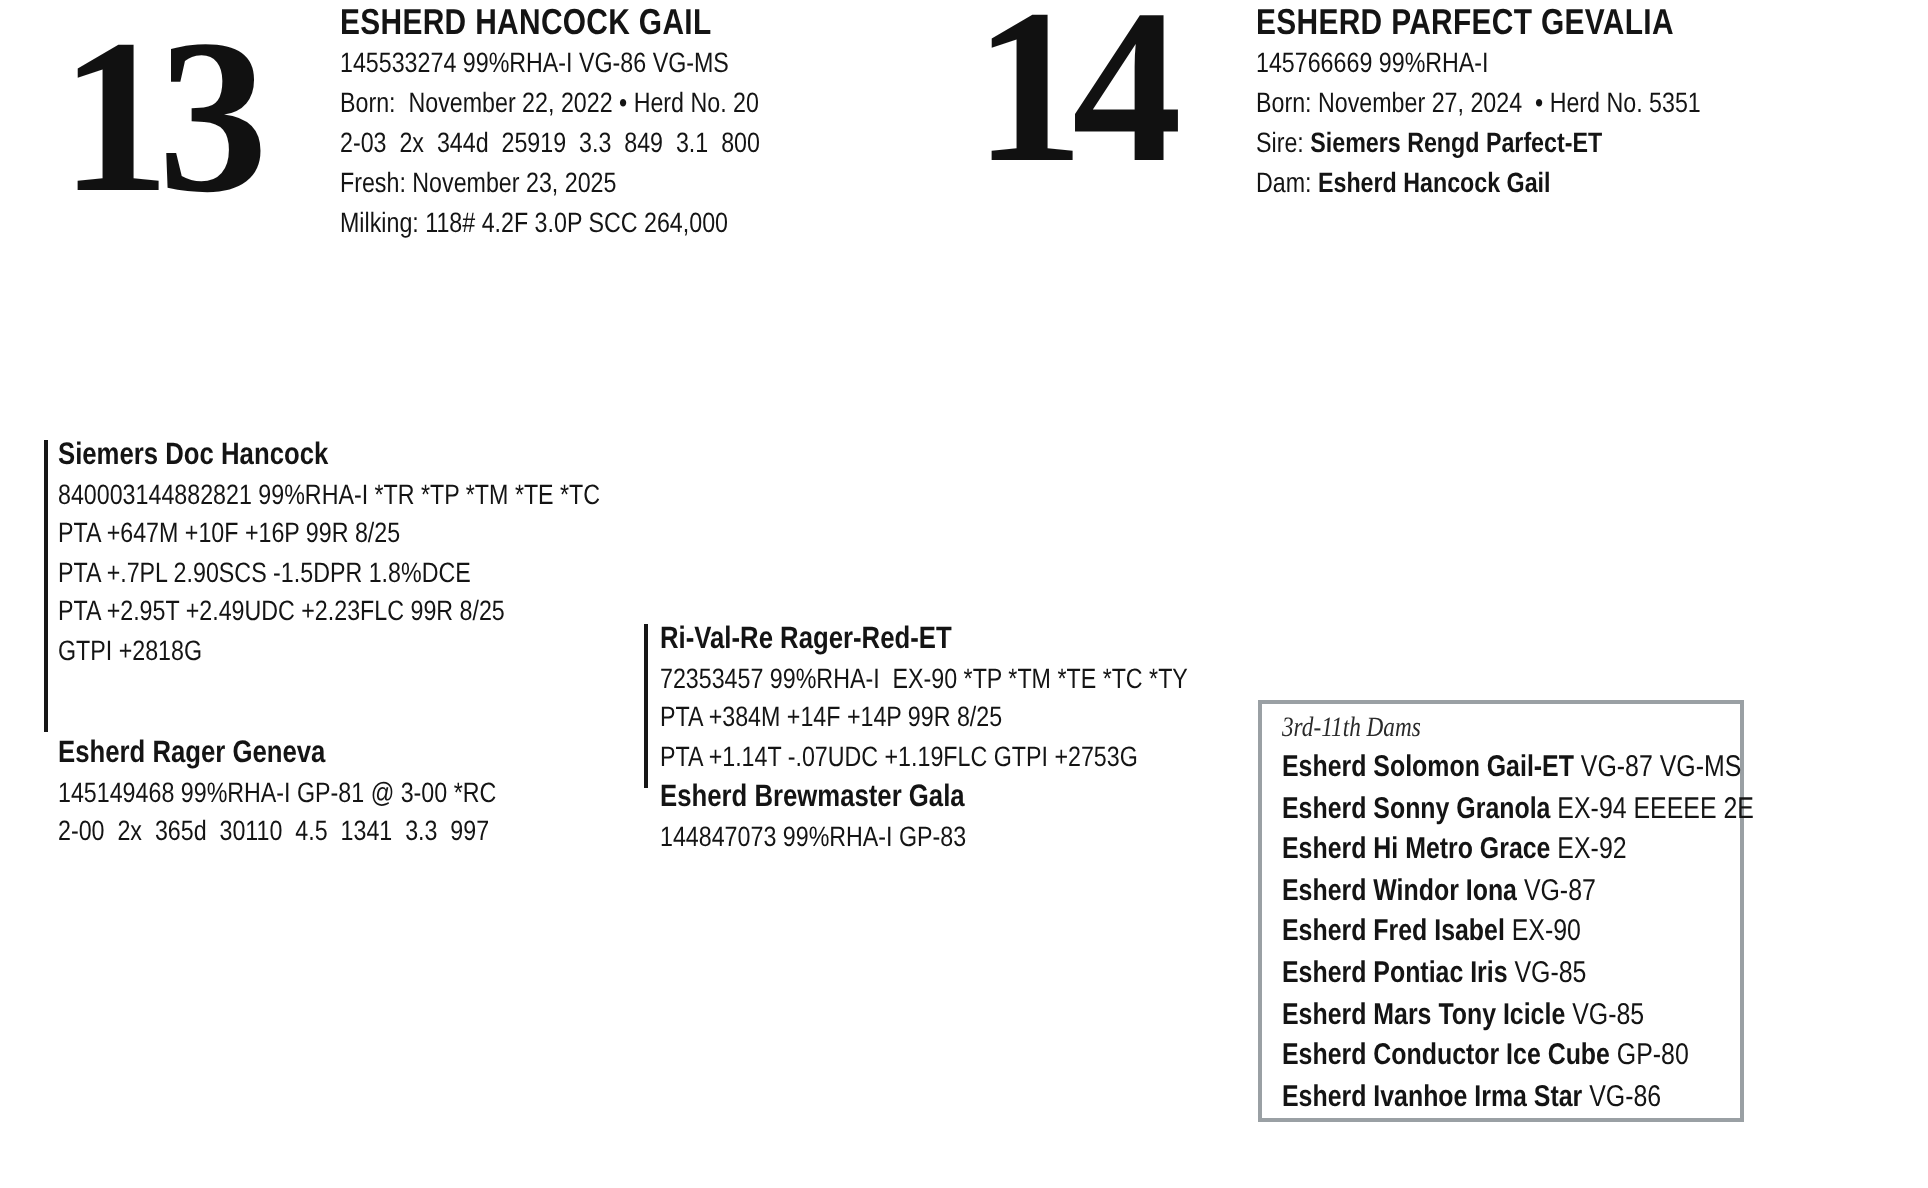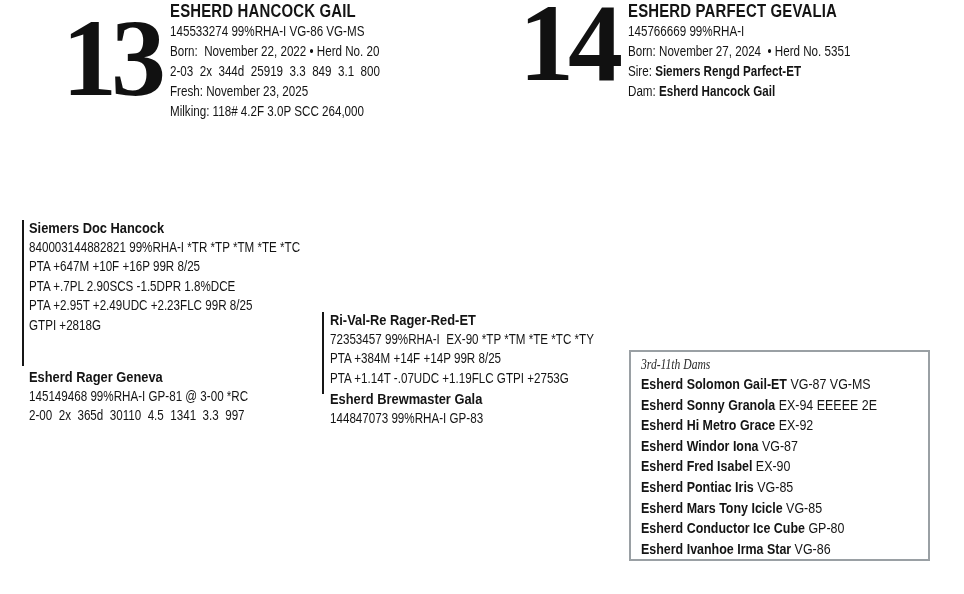--- a/index.html
+++ b/index.html
@@ -14,21 +14,20 @@
   }
   
   .lot-number {
     position: absolute;
     font-family: "Liberation Serif", serif;
     font-weight: bold;
     font-size: 110px;
     line-height: 100px;
     letter-spacing: -6px;
     color: #111111;
-    margin-left: 32px;
   }
   
   .txtblock {
     position: absolute;
     transform: scaleX(0.83);
     transform-origin: 0 0;
     white-space: nowrap;
   }
   .animal-title {
     font-size: 18px;
@@ -58,21 +57,21 @@
   .bar {
     position: absolute;
     width: 2px;
     background: #161616;
   }
   
   .dams-box {
     position: absolute;
     left: 629px;
     top: 350px;
-    width: 301px;
+    width: 243px;
     height: 211px;
     border: 2.5px solid #9aa0a4;
     box-sizing: border-box;
     background: #ffffff;
   }
   .dams-inner {
     position: absolute;
     left: 10px;
     top: 4px;
     transform: scaleX(0.83);

